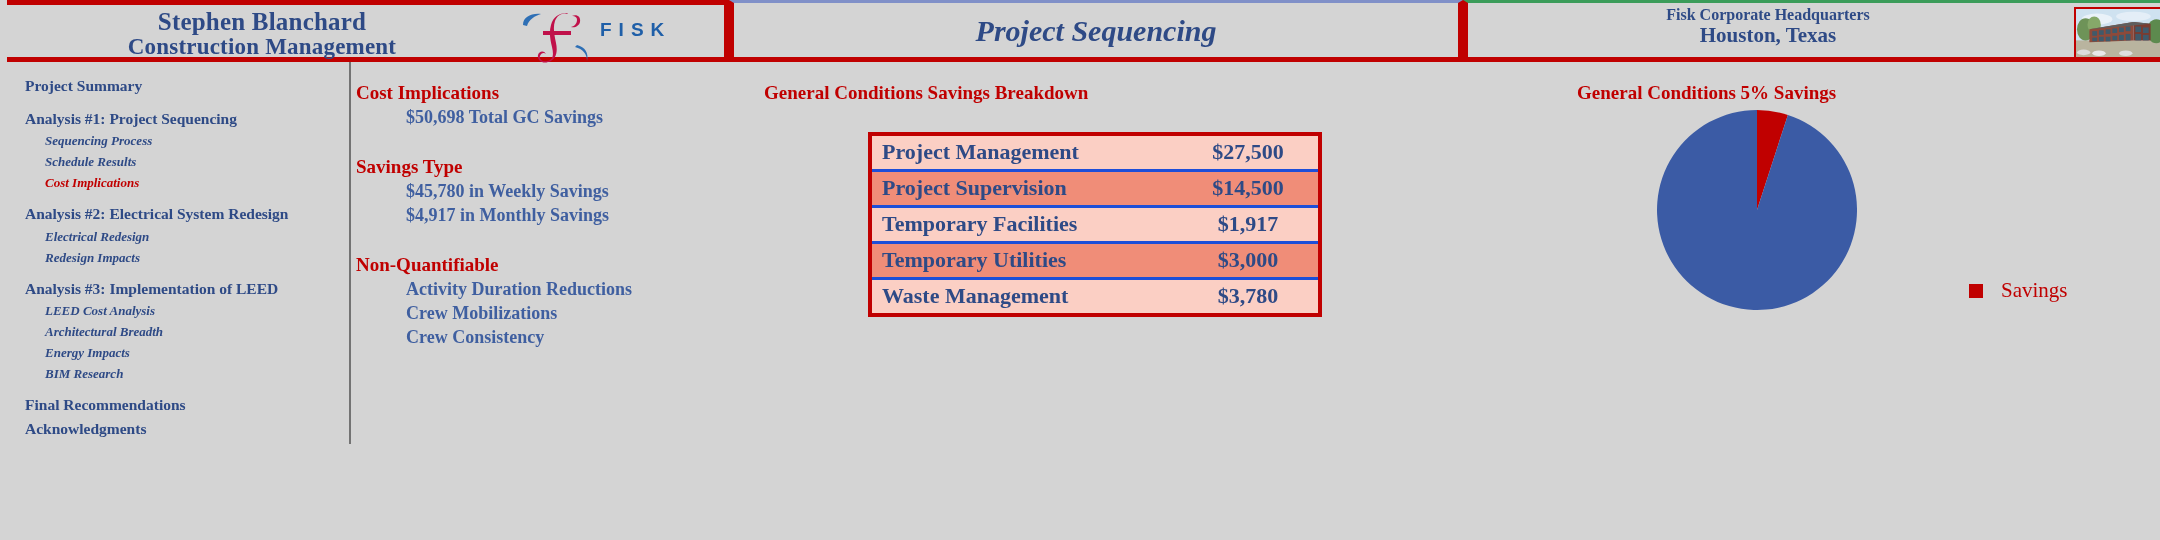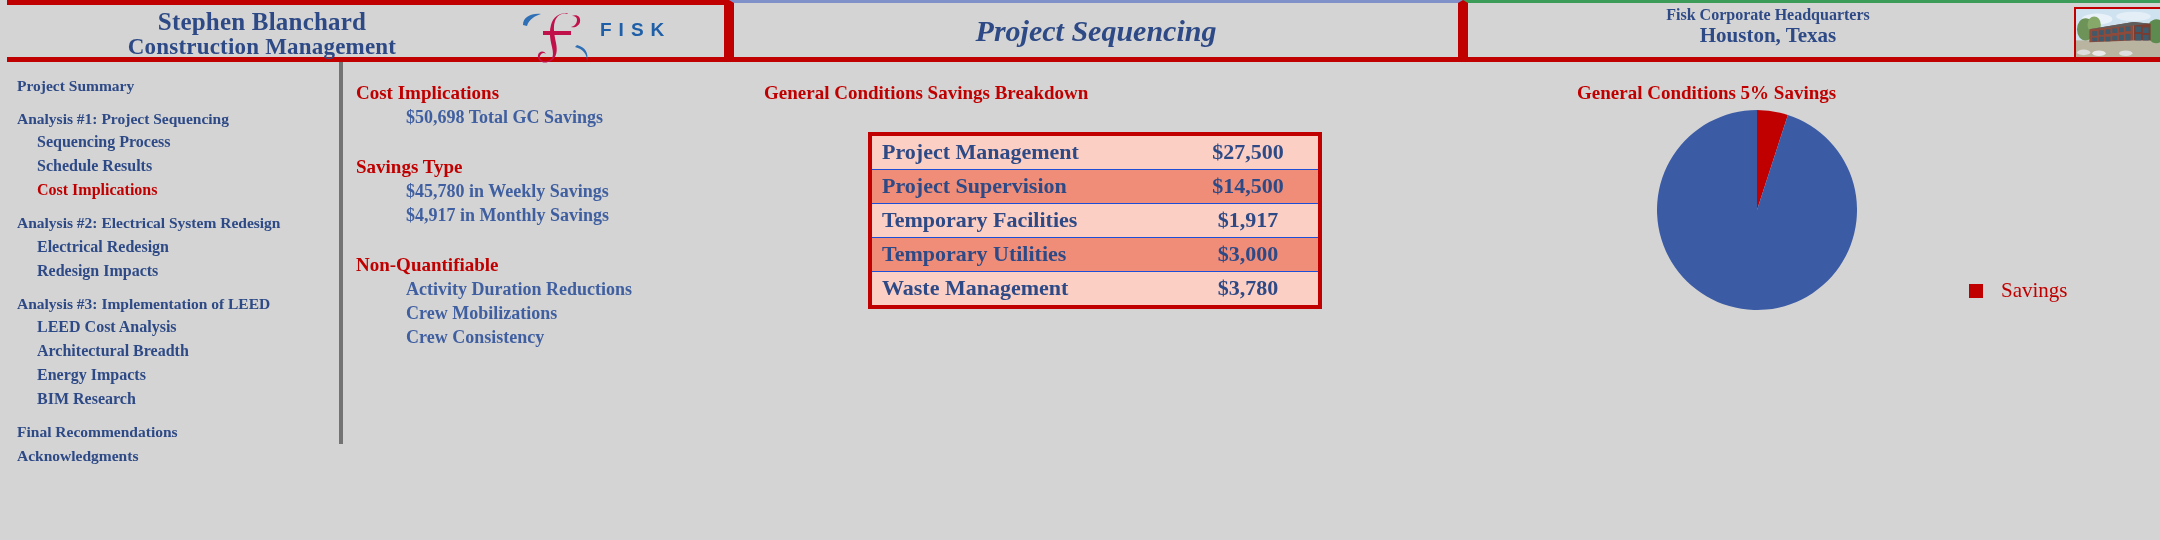--- a/index.html
+++ b/index.html
@@ -117,37 +117,37 @@
     border: 2px solid #c00000;
     box-sizing: border-box;
     overflow: hidden;
     background: #cfe0ee;
   }
   .bldg-svg { display: block; width: 100%; height: 100%; }
 
   
   .sidebar {
     position: absolute;
-    left: 0; top: 62px;
+    left: 8px; top: 62px;
     width: 336px;
     height: 382px;
-    border-right: 4px solid #737373;
+    border-right: 2px solid #737373;
     box-sizing: border-box;
     padding-top: 12px;
   }
   .nav-item {
     color: #2e4a86;
     font-weight: bold;
     font-size: 15.5px;
     line-height: 1;
     padding: 4px 0 4px 0;
     white-space: nowrap;
   }
   .nav-L0 { margin-left: 10px; font-size: 15.5px; }
-  .nav-L1 { margin-left: 30px; font-size: 16px; }
+  .nav-L1 { margin-left: 30px; font-size: 13px; font-style: italic; }
   .nav-active { color: #c00000; }
   .nav-gap { height: 9px; }
 
   
   .col2 {
     position: absolute;
     left: 341px; top: 62px;
     width: 400px;
     height: 478px;
     padding-top: 14px;
@@ -186,21 +186,21 @@
     position: absolute;
     left: 116px; top: 70px;
     border-collapse: collapse;
     border: 4px solid #c00000;
   }
   .gc-table td {
     font-weight: bold;
     font-size: 22px;
     color: #2e4a86;
     padding: 3px 10px 4px 10px;
-    border-bottom: 1px solid #1d4ed8;
+    border-bottom: 3px solid #1d4ed8;
     white-space: nowrap;
   }
   .gc-table tr:last-child td { border-bottom: none; }
   .gc-table td.lbl { width: 286px; }
   .gc-table td.val { width: 120px; text-align: center; }
   .row-a td { background: #fbcfc4; }
   .row-b td { background: #f08d78; }
 
   
   .col4 {

